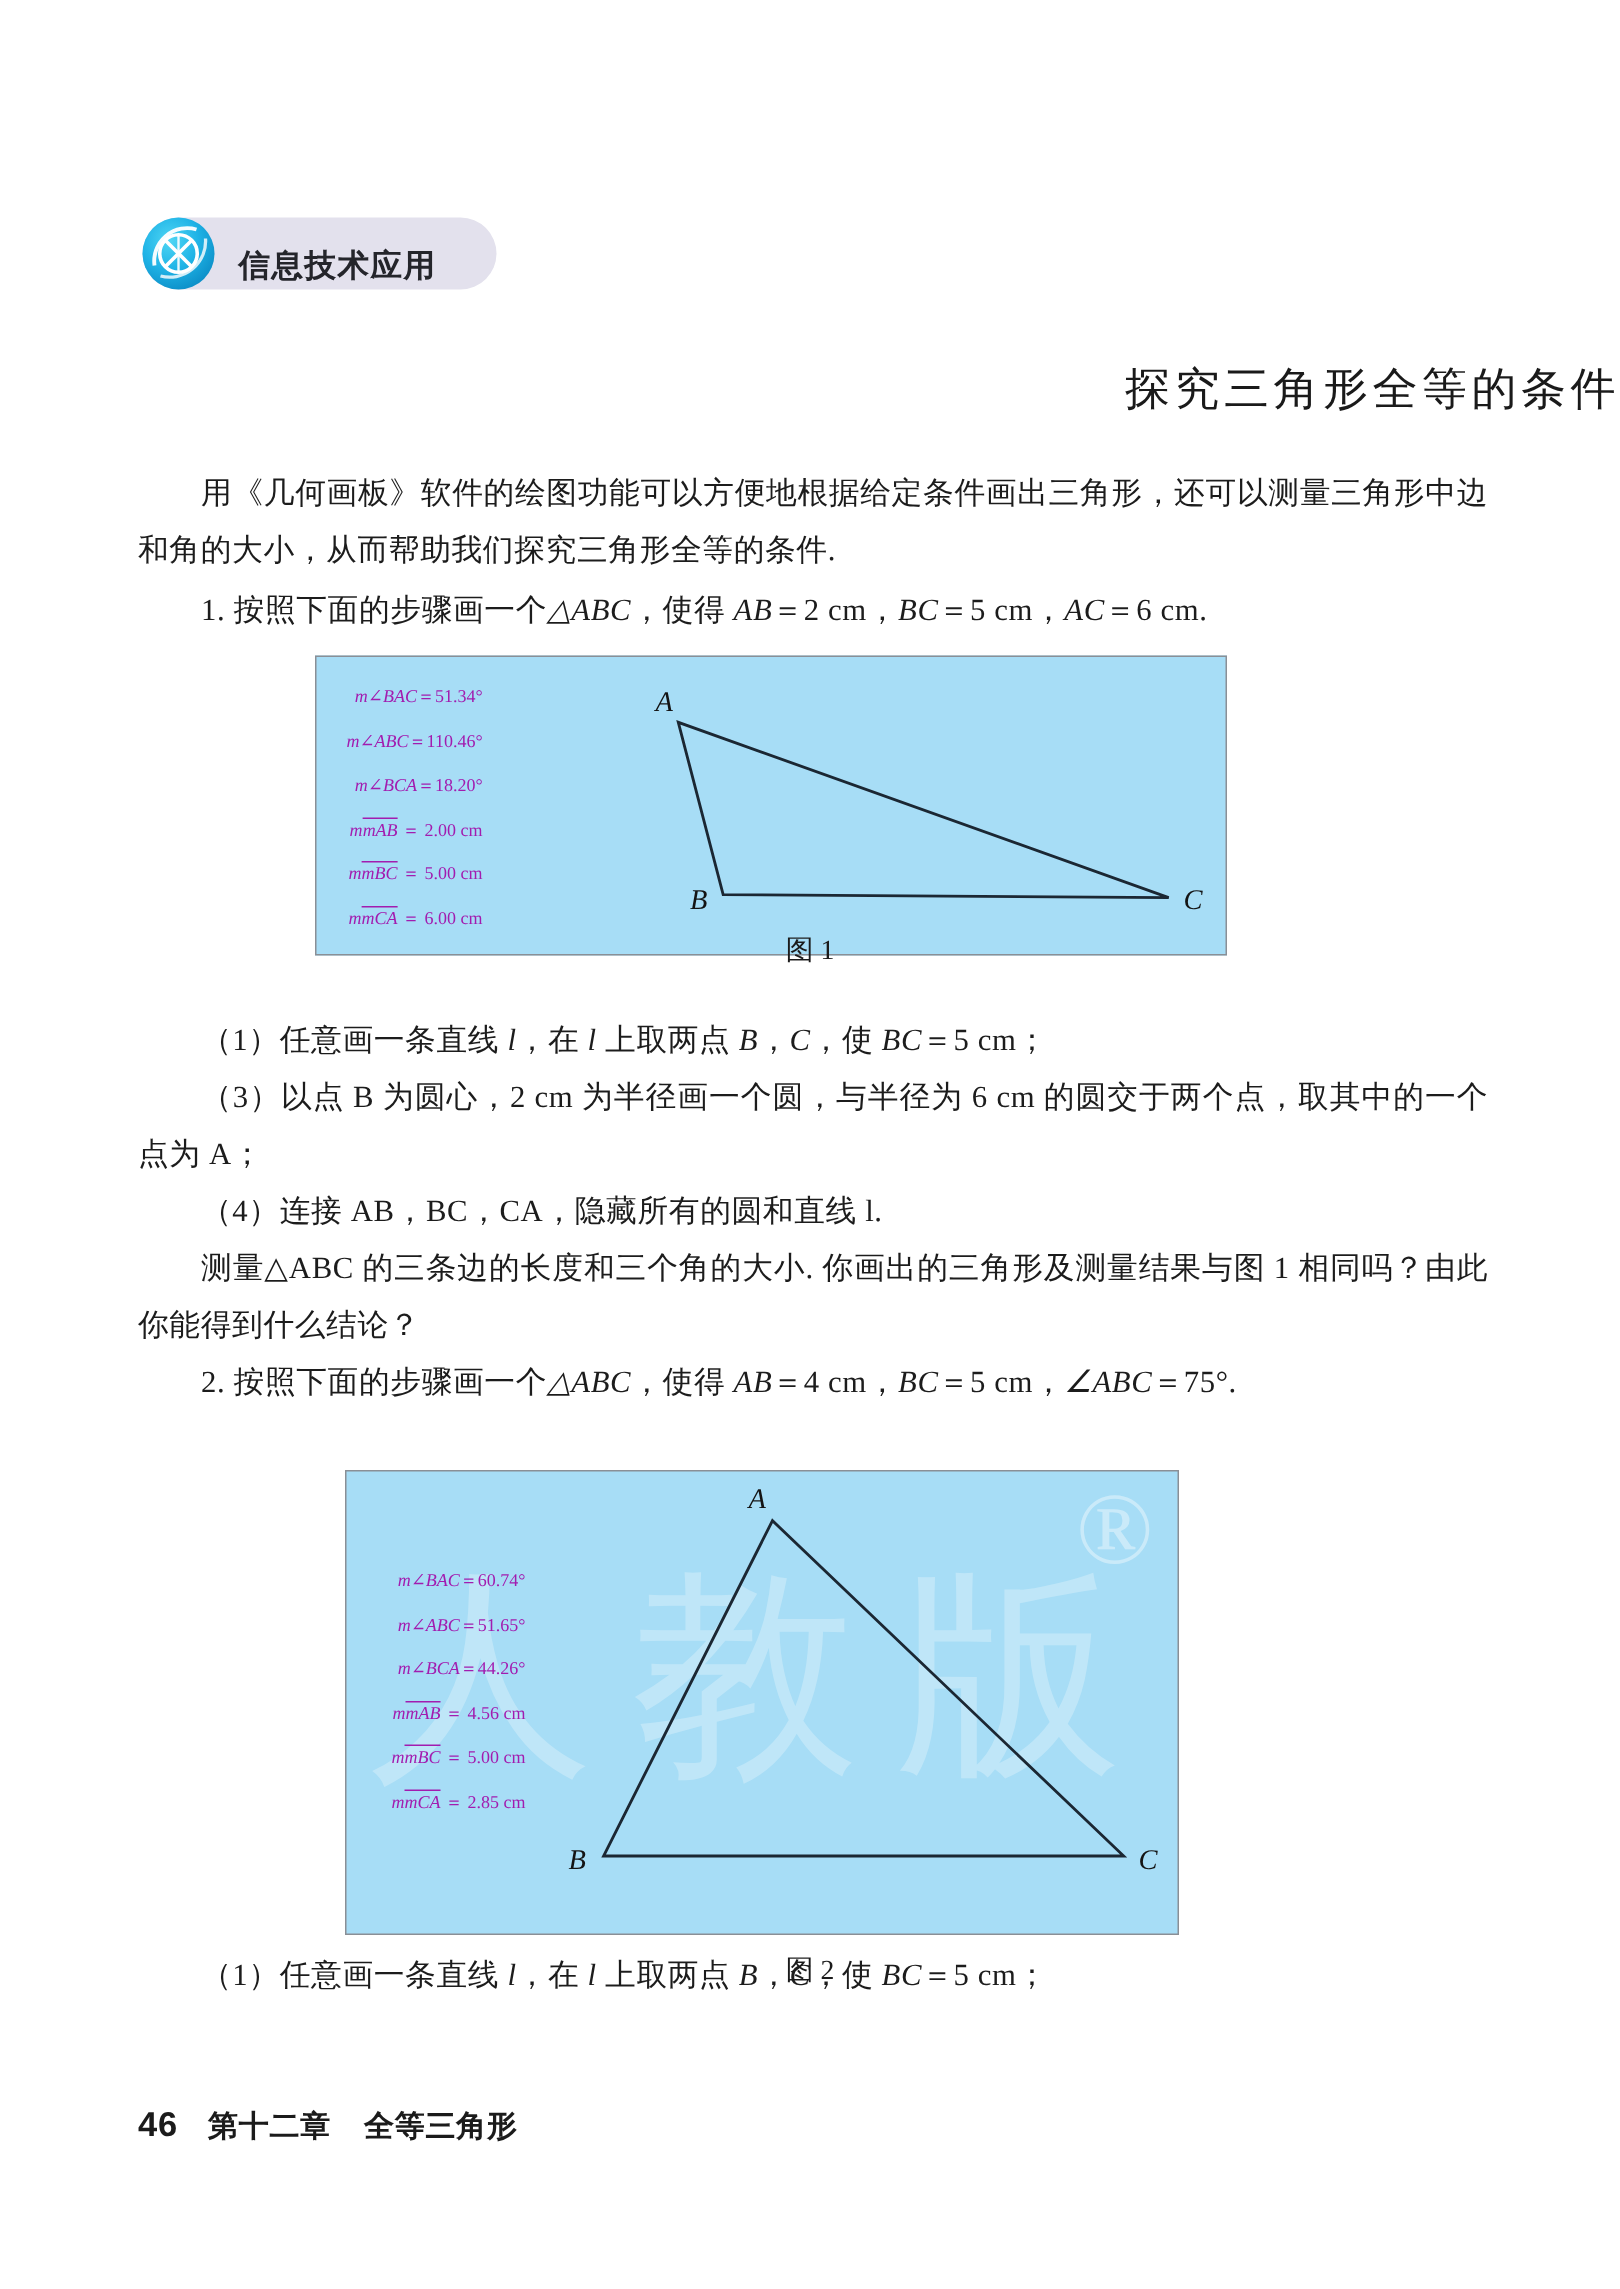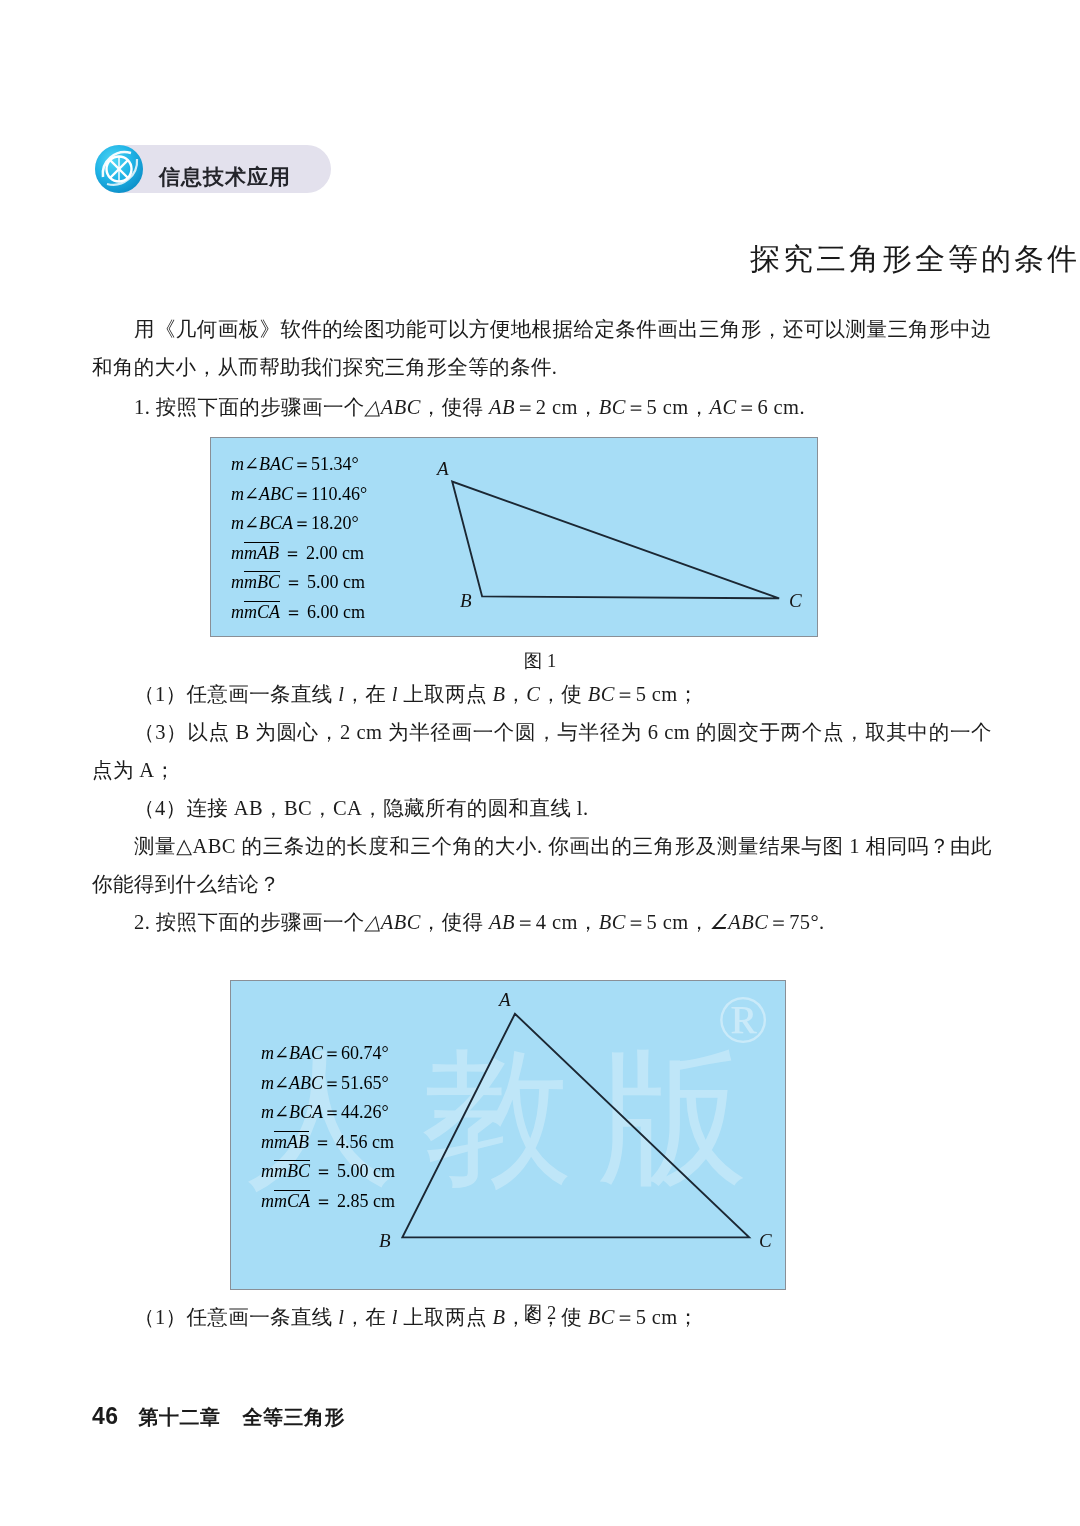--- a/index.html
+++ b/index.html
@@ -91,24 +91,25 @@
   .figbox {
     position: absolute;
     background: #a7ddf6;
     border: 1.5px solid #8a8f96;
   }
   .fig1 { left: 210px; top: 437px;  width: 608px; height: 200px; }
   .fig2 { left: 230px; top: 980px;  width: 556px; height: 310px; }
 
   .measure-list {
     position: absolute;
-    font-size: 18px;
+    font-size: 12px;
     line-height: 28.5px;
-    color: #000000;
+    color: #a21caf;
     white-space: nowrap;
+    text-align: right;
   }
   .fig1 .measure-list { left: 20px; top: 12px; }
   .fig2 .measure-list { left: 30px; top: 58px; }
   .measure-list div { margin-bottom: 1px; }
   .ovl { text-decoration: overline; font-style: italic; }
   .ital { font-style: italic; }
 
   .fig-svg { position: absolute; left: 0; top: 0; width: 100%; height: 100%; }
 
   .vertex-label {
@@ -144,21 +145,21 @@
   }
 
   .fig-caption {
     position: absolute;
     width: 1080px;
     left: 0;
     text-align: center;
     font-size: 18.5px;
     color: #1b1b1b;
   }
-  .cap1 { top: 648px; }
+  .cap1 { top: 620px; }
   .cap2 { top: 1300px; }
 
   
   .footer {
     position: absolute;
     left: 92px;
     top: 1403px;
     font-family: "Liberation Sans", "DejaVu Sans", sans-serif;
     font-weight: bold;
     font-size: 20px;

